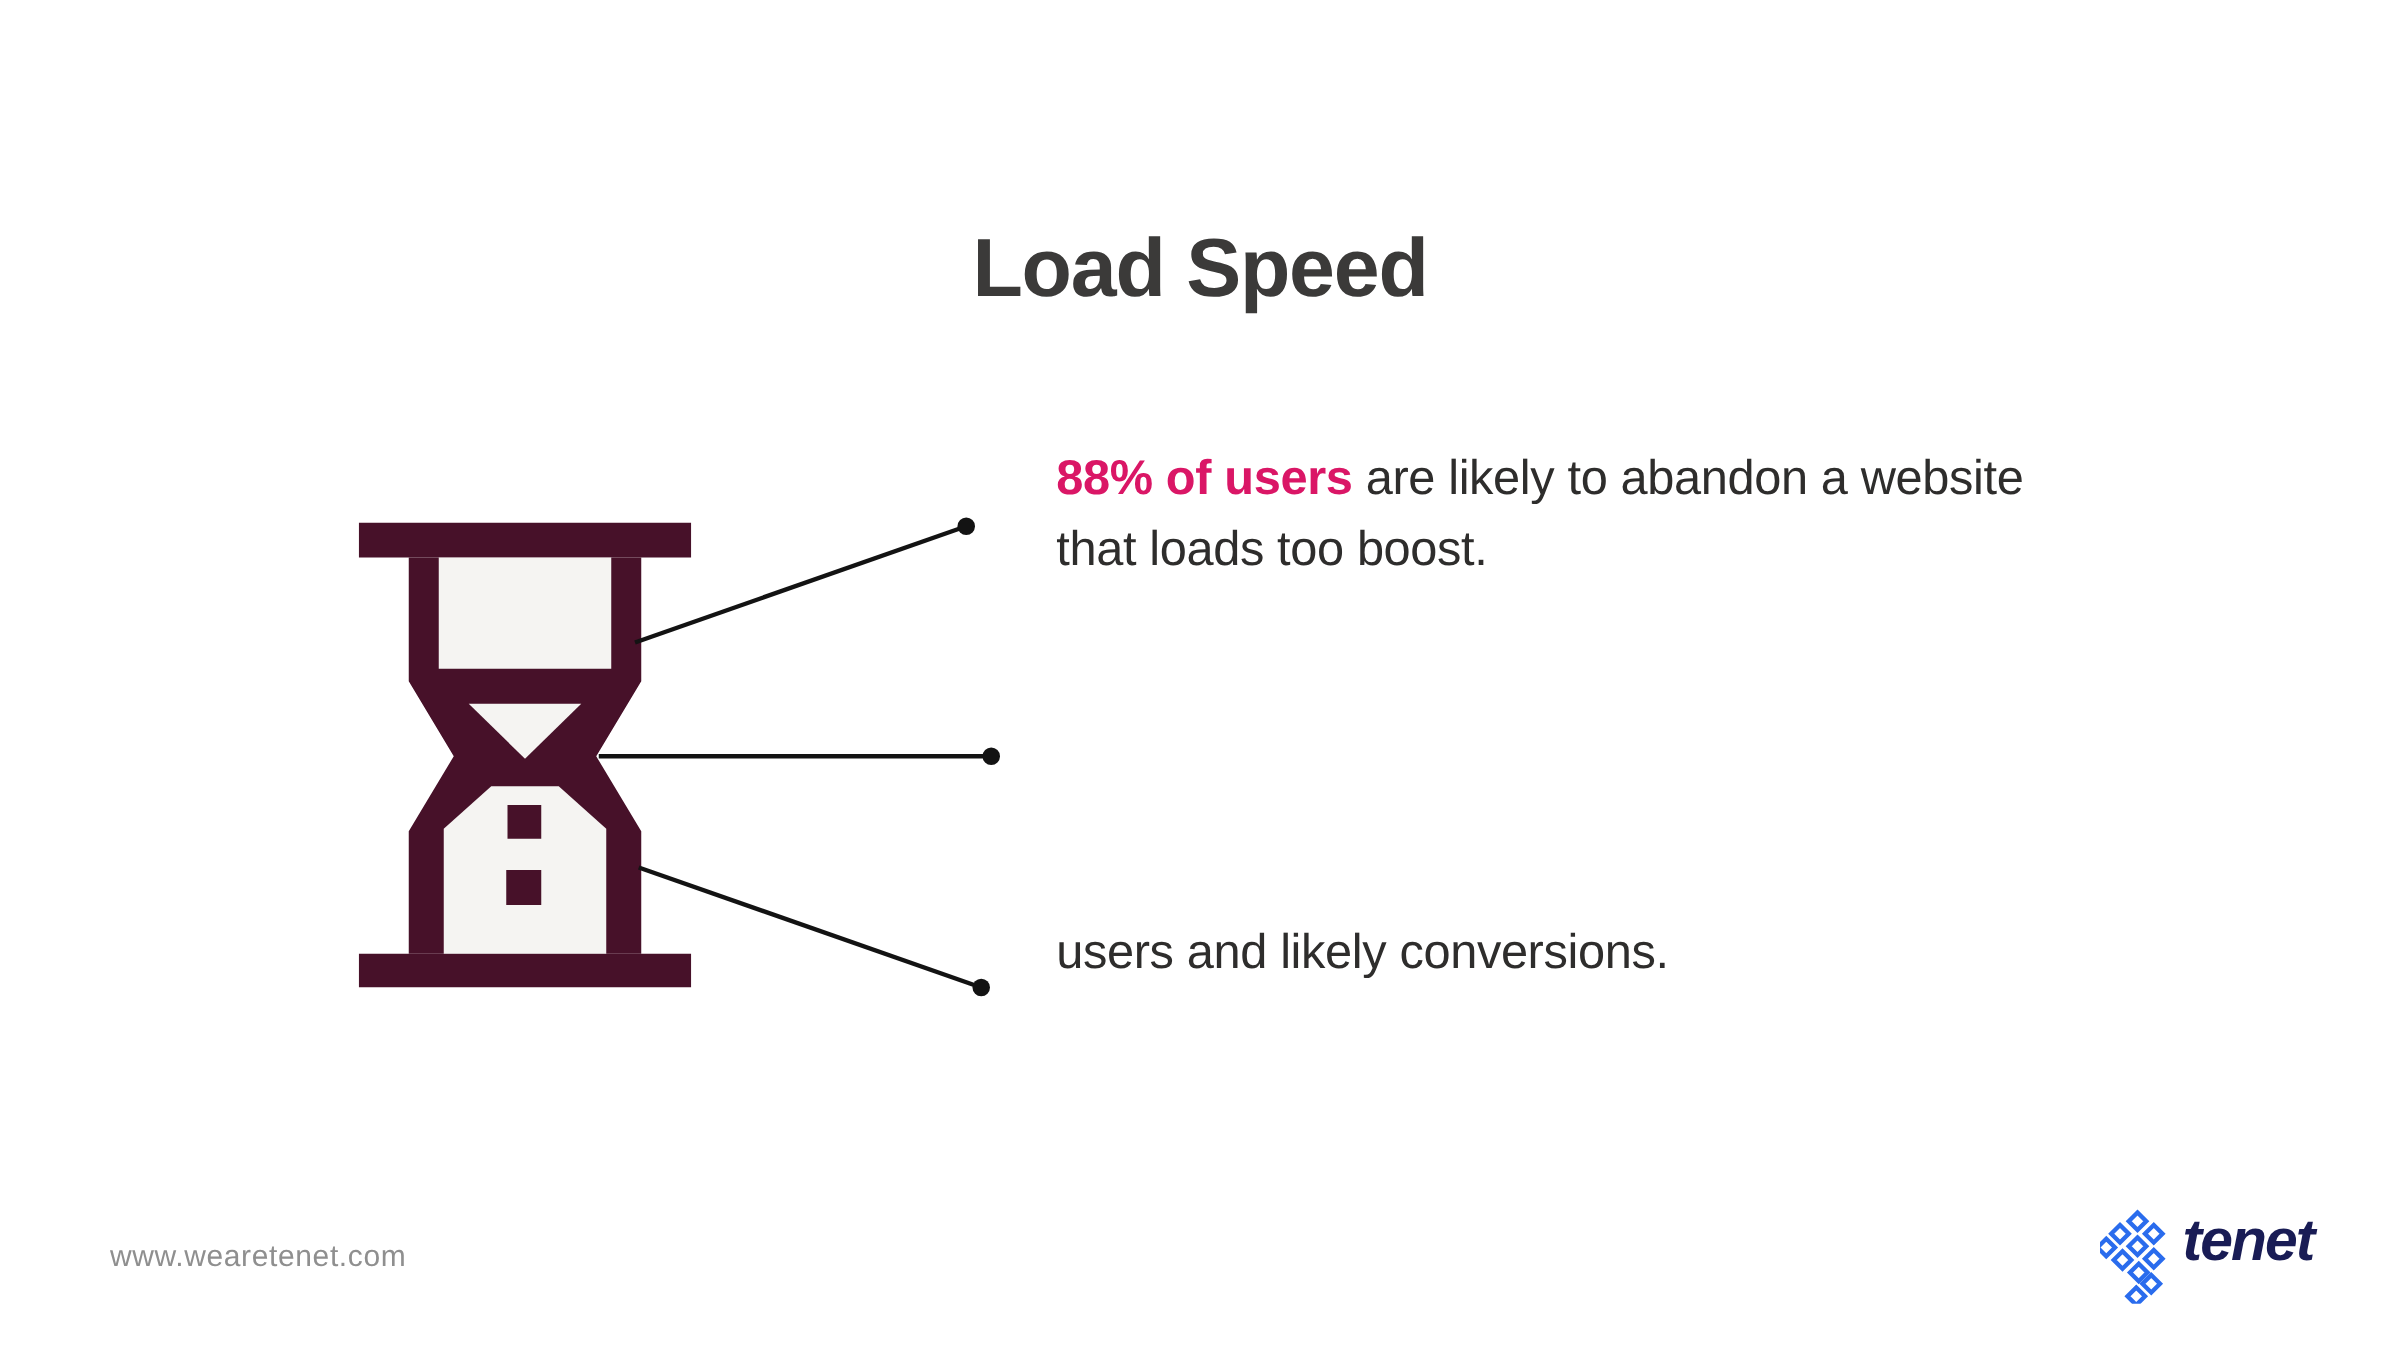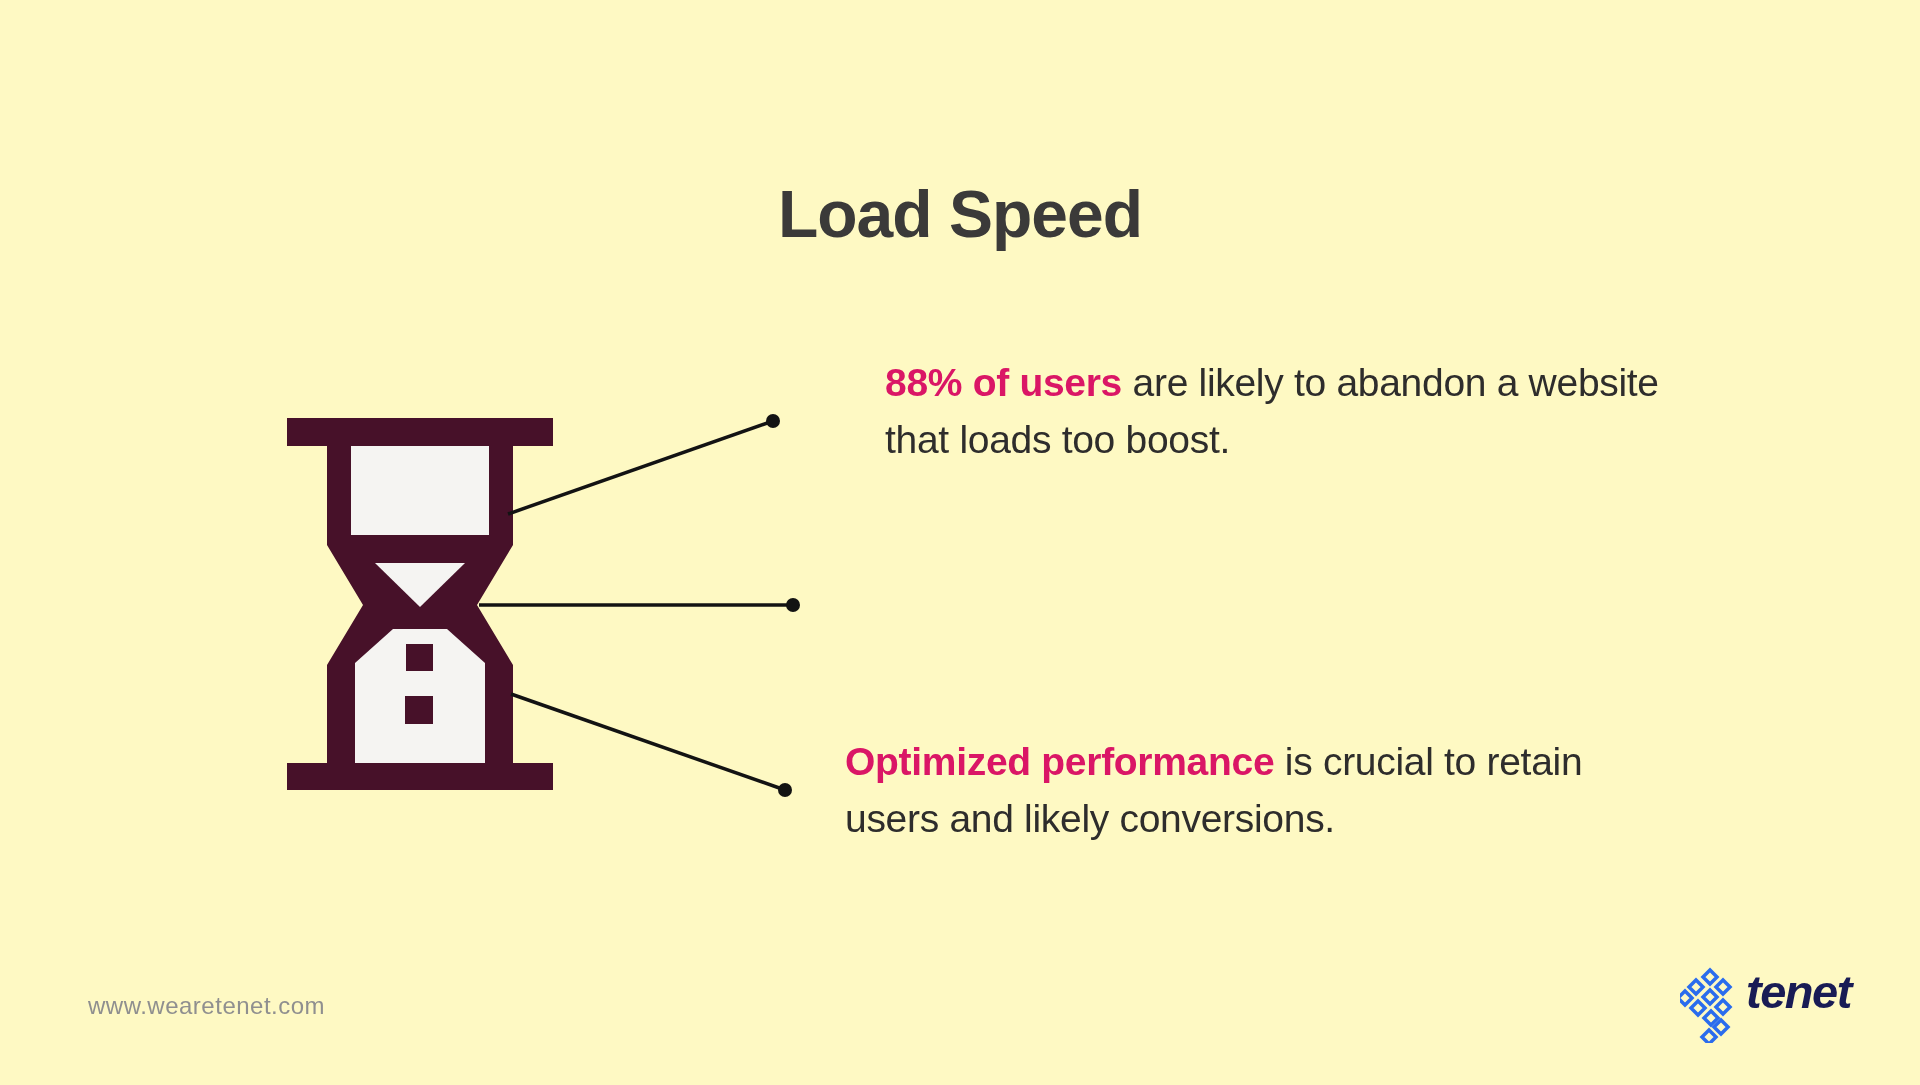--- a/index.html
+++ b/index.html
@@ -1,19 +1,19 @@
 <!DOCTYPE html>
 <html><head>
 <meta charset="utf-8">
 <style>
   html,body{margin:0;padding:0;background:#e9e8e6;}
   .canvas{
     position:relative;
     width:1920px;height:1085px;
-    background:#fef9c3;
+    background:#ffffff;
     overflow:hidden;
     font-family:"Liberation Sans","DejaVu Sans",sans-serif;
   }
   .title{
     position:absolute;top:132px;left:0;width:100%;
     text-align:center;
     font-size:66px;line-height:76px;font-weight:bold;
     letter-spacing:-1px;
     color:#3b3a39;
   }
@@ -24,21 +24,21 @@
     position:absolute;left:0;top:0;pointer-events:none;
   }
   .fact{
     position:absolute;left:845px;width:900px;
     font-size:39px;line-height:57px;
     letter-spacing:-0.3px;
     color:#2e2d2c;
   }
   .fact-line{white-space:nowrap;}
   .hl{color:#da1666;font-weight:bold;}
-  .fact1{top:354px;margin-left:40px;}
+  .fact1{top:354px;}
   .fact2{top:554px;}
   .fact3{top:733px;}
   .footer-url{
     position:absolute;left:88px;top:988px;
     font-size:24px;line-height:36px;
     color:#8f8f8f;letter-spacing:0.5px;
   }
   .brand{
     position:absolute;left:1680px;top:963px;
     display:flex;align-items:flex-start;
@@ -88,21 +88,20 @@
     </g>
   </svg>
 
   <div class="fact fact1">
     <div class="fact-line"><span class="hl">88% of users</span><span> are likely to abandon a website</span></div>
     <div class="fact-line"><span>that loads too boost.</span></div>
   </div>
 
 
   <div class="fact fact3">
-    <div class="fact-line"><span class="hl">Optimized performance</span><span> is crucial to retain</span></div>
     <div class="fact-line"><span>users and likely conversions.</span></div>
   </div>
 
   <div class="footer-url">www.wearetenet.com</div>
 
   <div class="brand">
     <svg class="brand-mark" width="56" height="80" viewBox="0 0 56 80" aria-hidden="true">
       <g fill="none" stroke="#2a6ced" stroke-width="3.5">
         <path d="M30,7 L37,14 L30,21 L23,14 Z"></path>
         <path d="M43,17 L50,24 L43,31 L36,24 Z"></path>

